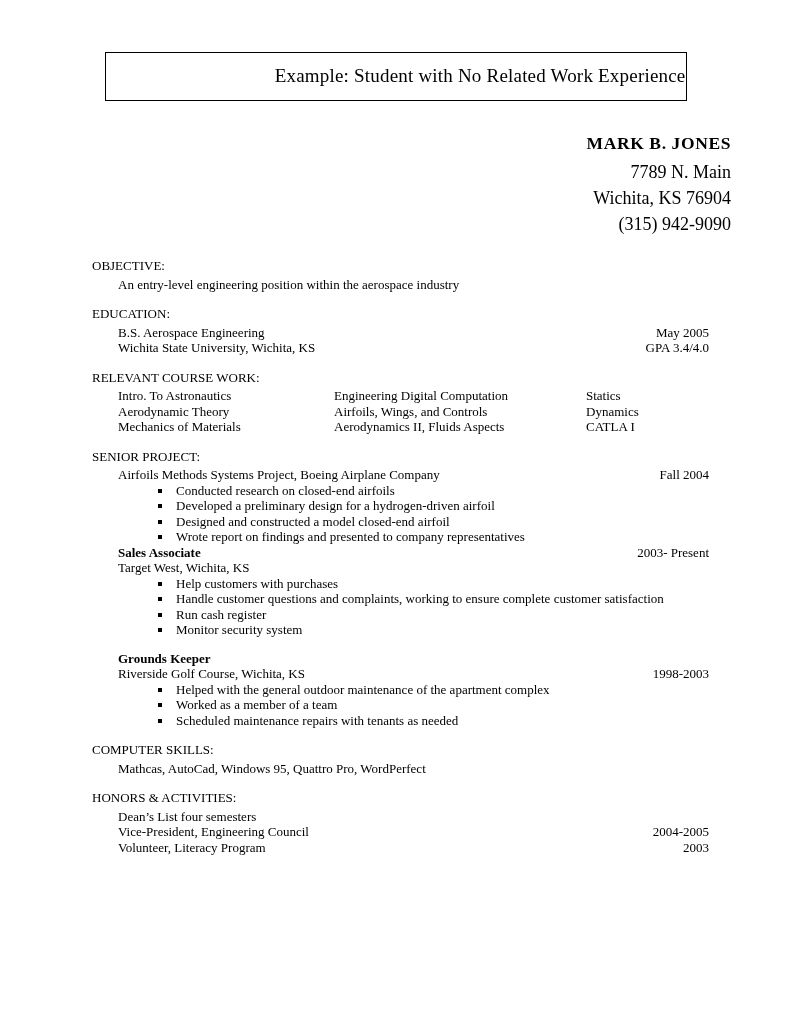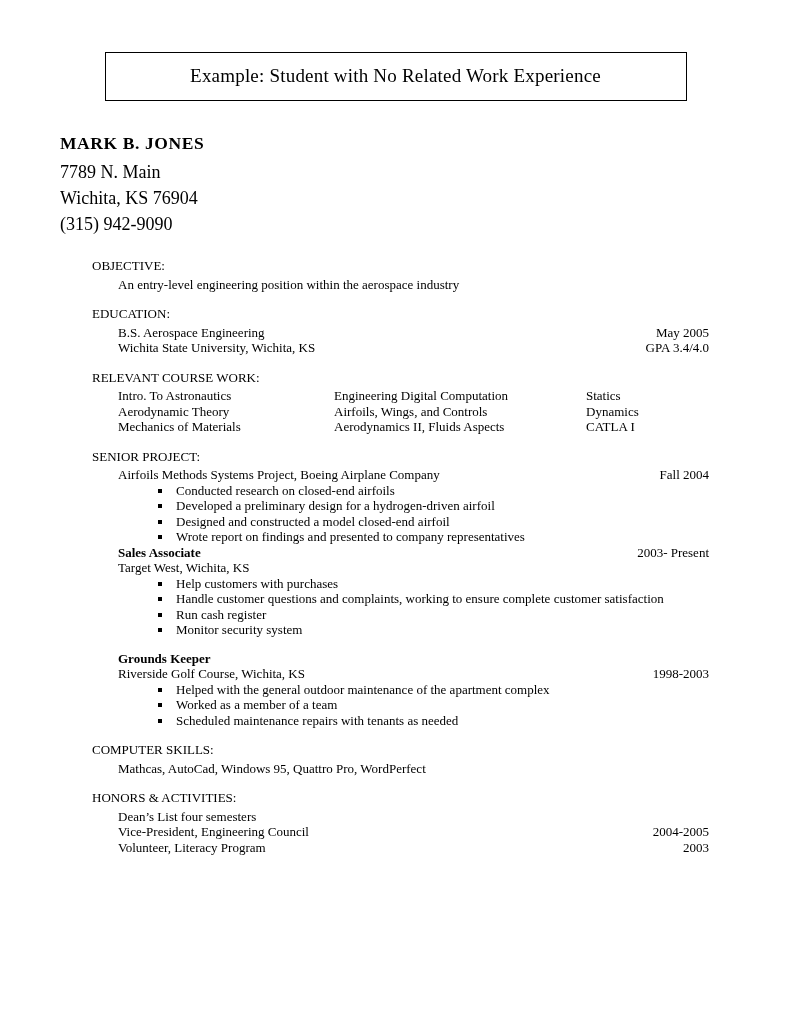--- a/index.html
+++ b/index.html
@@ -20,29 +20,29 @@
     height: 1024px;
     box-sizing: border-box;
     padding: 52px 60px 0 60px;
   }
 
   
   .title-box {
     margin: 0 auto;
     width: 580px;
     border: 1px solid #000;
-    text-align: center;
+    text-align: right;
     padding: 12px 0 13px 0;
     font-size: 19px;
     letter-spacing: 0.2px;
   }
 
   
   .name-block {
-    text-align: left;
+    text-align: right;
     margin-top: 32px;
   }
   .name {
     font-size: 17.5px;
     font-weight: bold;
     letter-spacing: 0.6px;
   }
   .contact-line {
     font-size: 18px;
     line-height: 16px;

